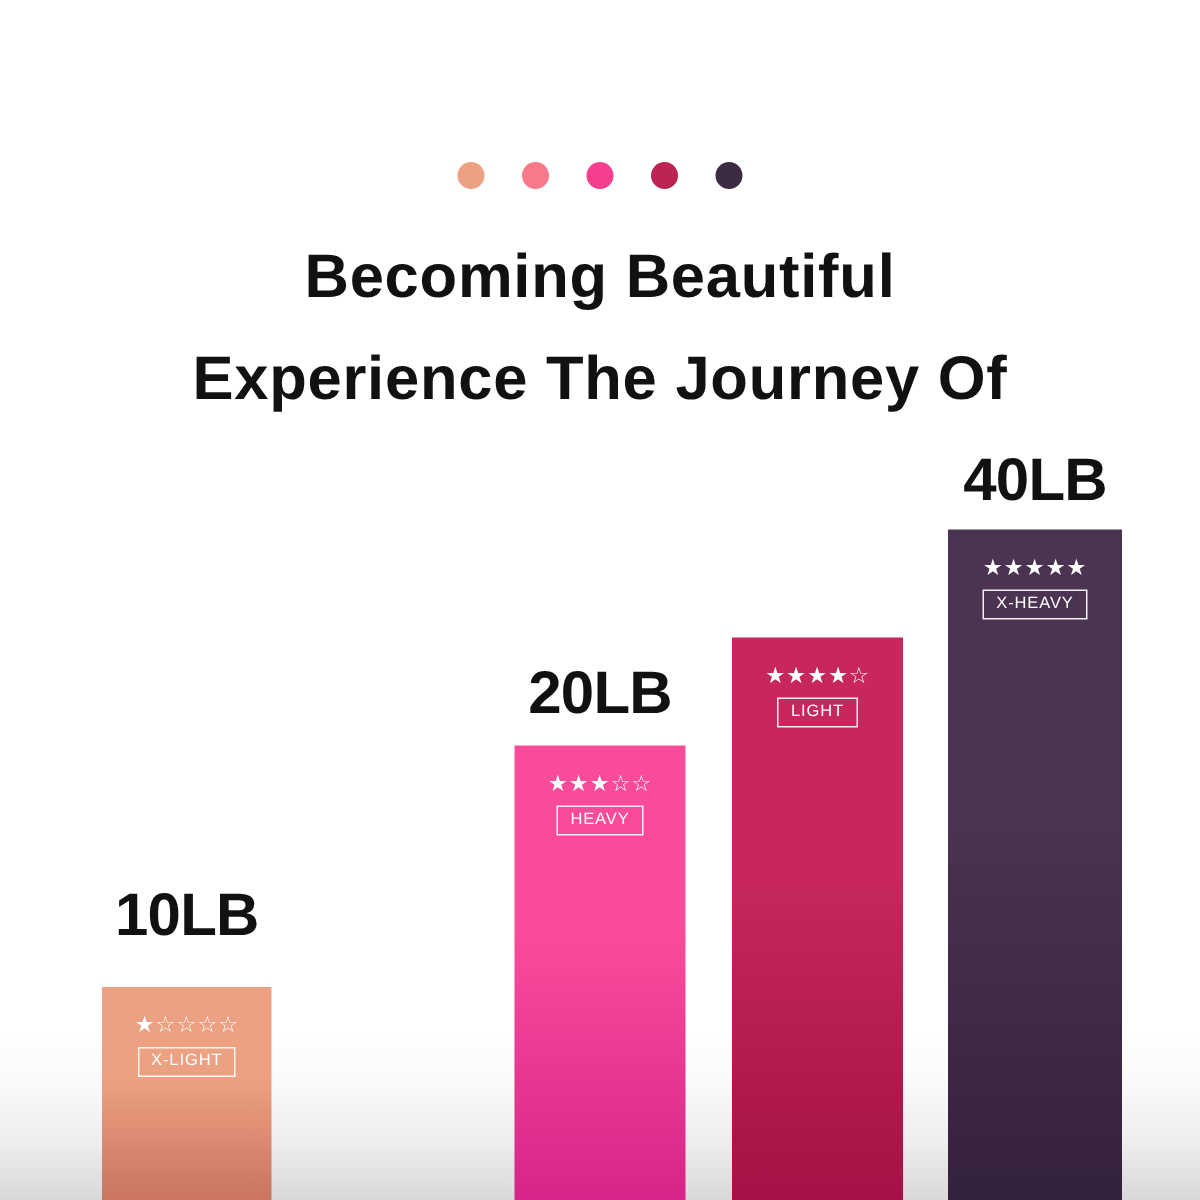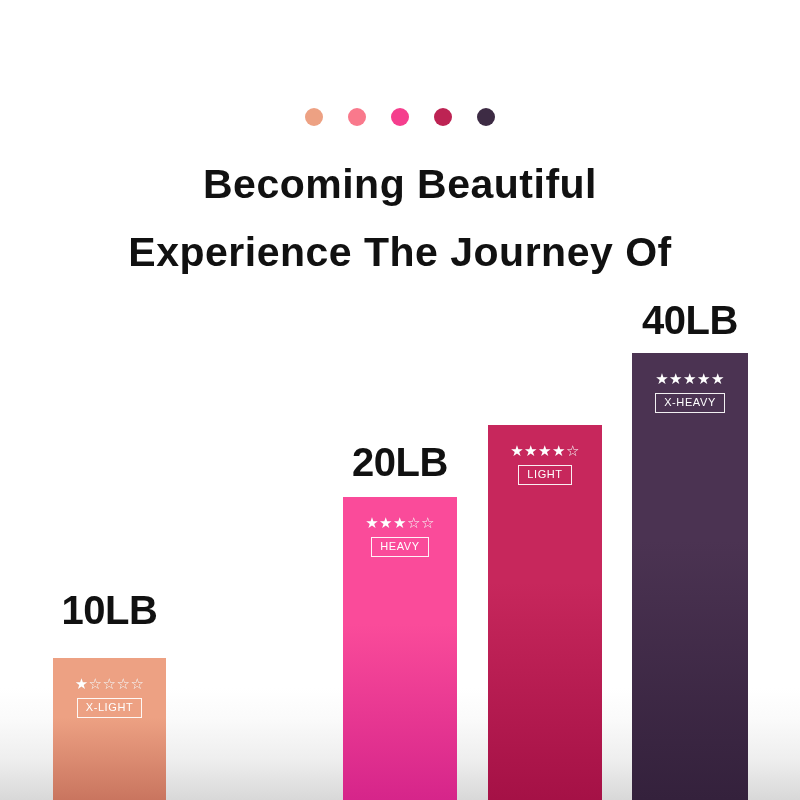--- a/index.html
+++ b/index.html
@@ -119,21 +119,21 @@
       <span class="dot" style="background: rgb(189, 35, 83);"></span>
       <span class="dot" style="background: rgb(61, 43, 68);"></span>
     </div>
 
   <div class="headline">
     <span class="line">Becoming Beautiful</span>
     <span class="line">Experience The Journey Of</span>
   </div>
 
   <div class="chart">
-      <div class="bar-group" style="left: 53px; width: 113px; height: 212px;">
+      <div class="bar-group" style="left: 68px; width: 113px; height: 212px;">
         <div class="bar-value" style="top: 0px;">10LB</div>
         <div class="bar" style="height: 142px; background: linear-gradient(rgb(237, 161, 131) 0%, rgb(237, 161, 131) 42%, rgb(201, 117, 95) 100%);">
           <div class="bar-inner">
             <div class="stars">★☆☆☆☆</div>
             <div class="badge">X-LIGHT</div>
           </div>
         </div>
       </div>
       <div class="bar-group" style="left: 343px; width: 114px; height: 360px;">
         <div class="bar-value" style="top: 0px;">20LB</div>

